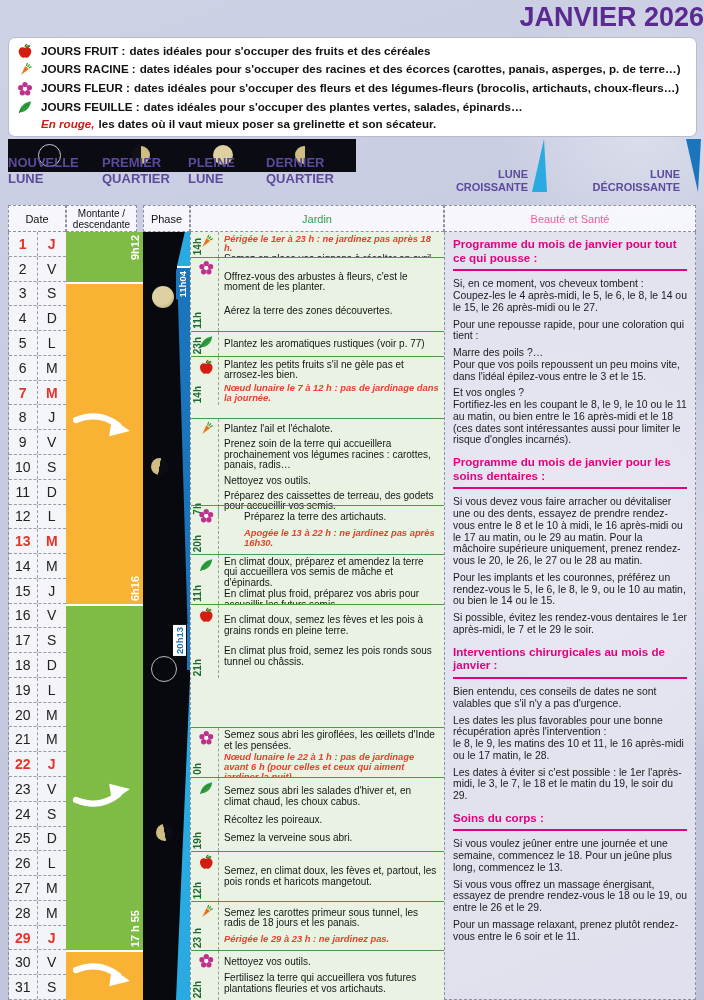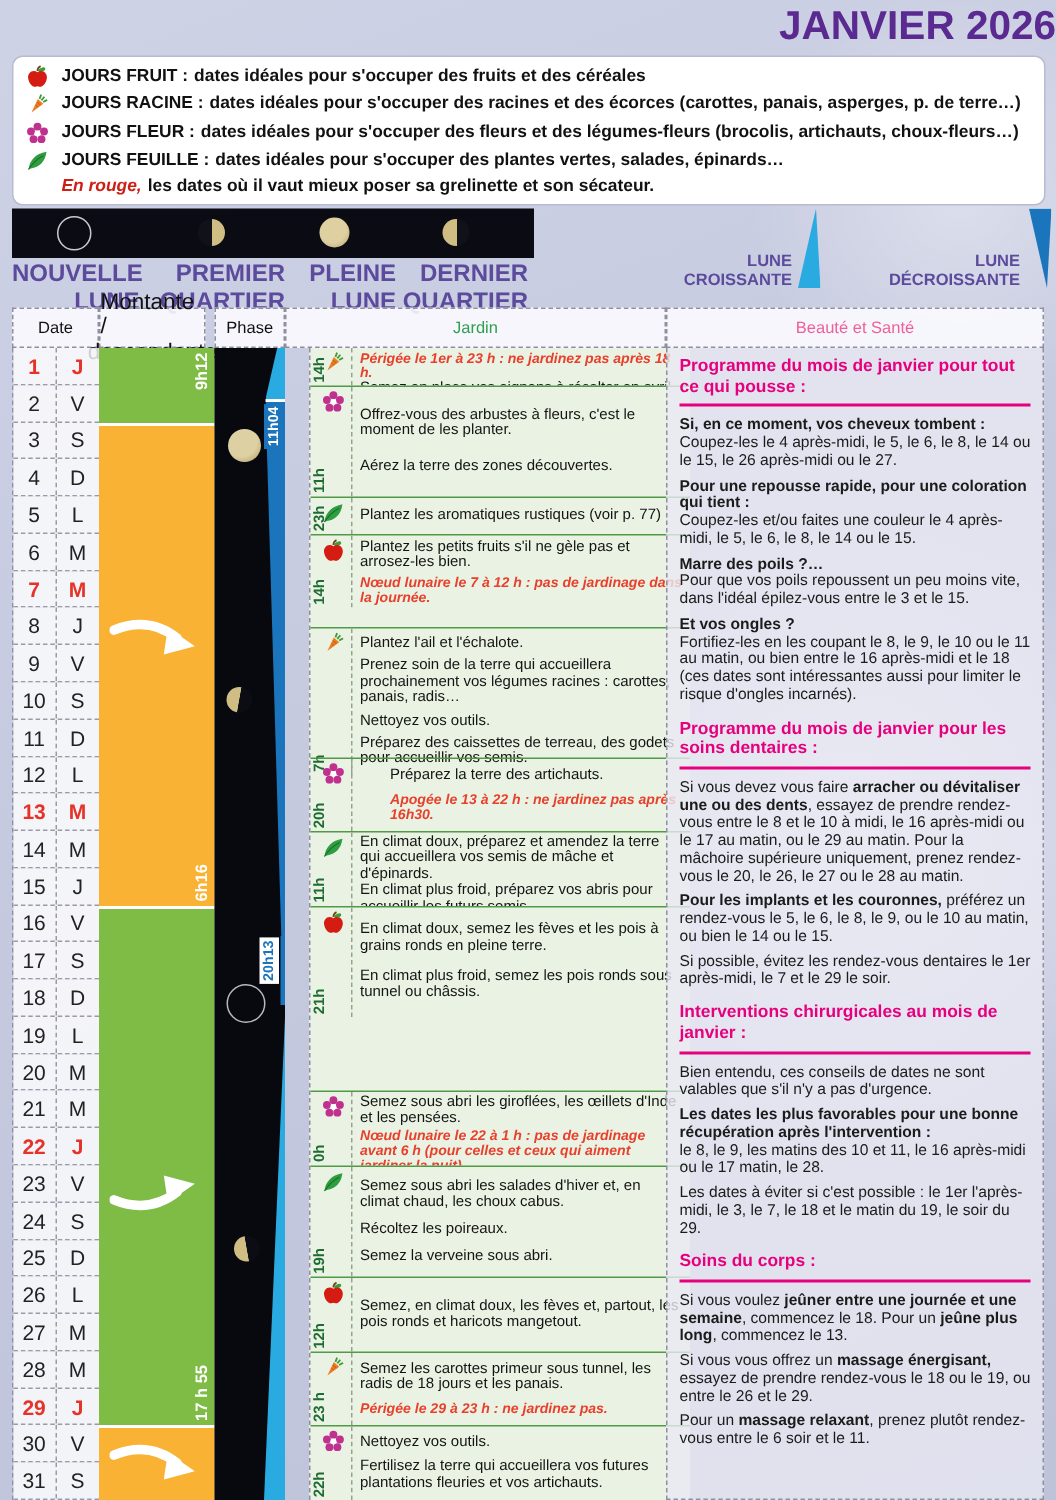--- a/index.html
+++ b/index.html
@@ -21,34 +21,34 @@
   .lg-label{margin-right:4px;white-space:nowrap;}
   .lg-red{color:#cc2015;font-style:italic;margin-right:4px;white-space:nowrap;}
   .lg-note{padding-left:24px;}
   
   .moonbar{position:absolute;left:8px;top:139px;width:348px;height:33px;background:#0b0b13;}
   .bar-moon{position:absolute;border-radius:50%;}
   .bm-new-moon{left:30px;top:5px;width:21px;height:21px;border:1.5px solid #c9c9ce;}
   .bm-first-quarter-moon{left:124px;top:7px;width:18px;height:18px;background:linear-gradient(90deg,#11111a 52%,#cfbd83 52%);}
   .bm-full-moon{left:205px;top:6px;width:20px;height:20px;background:radial-gradient(circle at 42% 38%,#ded0a0 55%,#b3a068);}
   .bm-last-quarter-moon{left:287px;top:7px;width:18px;height:18px;background:linear-gradient(90deg,#cfbd83 55%,#11111a 55%);}
-  .phase-label{position:absolute;top:173px;text-align:right;font-size:16px;font-weight:bold;color:#5c4a9c;line-height:1.2;}
+  .phase-label{position:absolute;top:155px;text-align:left;font-size:13px;font-weight:bold;color:#5c4a9c;line-height:1.2;}
   .pl-0{left:8px;width:85px;}.pl-1{left:102px;width:88px;}.pl-2{left:188px;width:76px;}.pl-3{left:266px;width:86px;}
   .side-label{position:absolute;top:168px;text-align:right;font-size:11px;font-weight:bold;color:#5c4a9c;line-height:1.2;}
   .side-label.waxing{left:430px;width:98px;}
   .side-label.waning{left:558px;width:122px;}
   .tri{position:absolute;top:139px;width:15px;height:53px;}
   .tri-waxing{left:532px;background:#29abe2;clip-path:polygon(80% 0,100% 100%,0 100%);}
   .tri-waning{left:686px;background:#1b75bc;clip-path:polygon(0 0,100% 0,80% 100%);}
   
   .hcell{position:absolute;top:205px;height:27px;box-sizing:border-box;border:1px dashed #8f8f9f;
     background:rgba(252,252,255,0.88);display:flex;flex-direction:column;align-items:center;justify-content:center;
     font-size:11px;color:#111;}
   .h-date{left:8px;width:58px;}
-  .h-mont{left:66px;width:71px;font-size:15px;line-height:1.1;justify-content:center;}
+  .h-mont{left:66px;width:71px;font-size:10px;line-height:1.1;justify-content:center;}
   .h-phase{left:143px;width:47px;}
   .h-jardin{left:190px;width:254px;color:#2e9e4f;}
   .h-beaute{left:444px;width:252px;color:#ef5f9a;}
   
   .rows-area{position:absolute;left:8px;top:232px;width:688px;height:768px;}
   .date-col{position:absolute;left:0;top:0;width:58px;height:768px;display:grid;
     grid-template-rows:repeat(31,1fr);border-left:1px dashed #8f8f9f;box-sizing:border-box;}
   .day-row{display:flex;background:rgba(255,255,255,0.8);border-bottom:1px dashed #9a9aa8;box-sizing:border-box;}
   .day-num,.day-letter{width:50%;display:flex;align-items:center;justify-content:center;
     font-size:14px;color:#222;box-sizing:border-box;}
@@ -79,41 +79,41 @@
   .ph-full{right:1px;top:37px;background:#1b75bc;color:#fff;}
   .ph-new{right:4px;top:393px;background:#fff;color:#1b75bc;}
   .ph-tick{position:absolute;right:0;top:392px;width:3px;height:46px;background:#1b75bc;z-index:2;}
   .moon{position:absolute;border-radius:50%;z-index:2;}
   .waxing-gibbous-moon{left:9px;top:54px;width:22px;height:22px;background:radial-gradient(circle at 40% 35%,#ddd0a2 55%,#ac9963);}
   .last-quarter-moon{left:8px;top:226px;width:17px;height:17px;background:linear-gradient(100deg,#cfbd83 49%,#0c0c14 51%);}
   .new-moon{left:8px;top:424px;width:24px;height:24px;border:1.5px solid #b9b9c2;background:transparent;box-sizing:content-box;}
   .first-quarter-moon{left:13px;top:592px;width:17px;height:17px;background:linear-gradient(80deg,#cfbd83 49%,#0c0c14 51%);}
   
   .jardin-col{position:absolute;left:182px;top:0;width:254px;height:768px;background:#eaf3e3;
-    border-left:1px dashed #8f8f9f;box-sizing:border-box;margin-left:16px;}
+    border-left:1px dashed #8f8f9f;box-sizing:border-box;}
   .j-section{position:absolute;left:0;width:100%;display:flex;box-sizing:border-box;overflow:hidden;}
   .j-section.bdr{border-top:1.5px solid #4e9a47;}
   .j-strip{position:relative;width:28px;flex:0 0 28px;border-right:1px dashed #95a58d;box-sizing:border-box;}
   .j-icon{position:absolute;top:2px;left:50%;transform:translateX(-42%);width:16px;height:16px;}
   .j-icon svg{width:16px;height:16px;display:block;}
   .j-time{position:absolute;bottom:2px;left:1px;writing-mode:vertical-rl;transform:rotate(180deg);
     font-size:10px;font-weight:bold;color:#1e6b33;}
   .j-text{flex:1;display:flex;flex-direction:column;justify-content:space-evenly;
     padding:1px 5px;font-size:10px;line-height:1.06;color:#141414;}
   .j-line{margin:0.5px 0;}
   .j-line.jred{color:#e8402c;font-style:italic;font-weight:bold;font-size:9.4px;}
   
   .beaute-col{position:absolute;left:436px;top:0;width:252px;height:768px;box-sizing:border-box;
     background:rgba(232,232,242,0.8);border-left:1px dashed #8f8f9f;border-right:1px dashed #8f8f9f;
     border-bottom:1px dashed #8f8f9f;padding:5px 8px 0 8px;overflow:hidden;}
   .b-heading{color:#e6007e;font-weight:bold;font-size:11.6px;line-height:1.18;margin-top:9px;}
   .b-heading:first-child{margin-top:0;}
   .b-rule{height:2px;background:#e6007e;margin:5px 0 7px 0;}
   .b-para{font-size:10.4px;line-height:1.13;margin:0 0 5px 0;color:#1b1b1b;}
-  .b-para .bold{font-weight:bold;}
+  .b-para .bold{font-weight:normal;}
 </style>
 </head>
 <body>
 
 <div class="page">
   <div class="title">JANVIER 2026</div>
 
   <div class="legend-box" id="legend">
       <div class="lg-row">
         <span class="lg-icon">
@@ -612,21 +612,21 @@
           <div class="j-text">
             <div class="j-line">Nettoyez vos outils.</div>
             <div class="j-line">Fertilisez la terre qui accueillera vos futures plantations fleuries et vos artichauts.</div>
           </div>
         </div>
       </div>
     <div class="beaute-col" id="beautecol">
         <div class="b-heading">Programme du mois de janvier pour tout ce qui pousse :</div>
         <div class="b-rule"></div>
         <div class="b-para"><span class="bold">Si, en ce moment, vos cheveux tombent :</span><br><span>Coupez-les le 4 après-midi, le 5, le 6, le 8, le 14 ou le 15, le 26 après-midi ou le 27.</span></div>
-        <div class="b-para"><span class="bold">Pour une repousse rapide, pour une coloration qui tient :</span><br><span>Coupez-les et/ou faites une couleur le 4 après-midi, le 5, le 6, le 8, le 14 ou le 15.</span></div>
+        <div class="b-para"><span class="bold">Pour une repousse rapide, pour une coloration qui tient :</span><br></div>
         <div class="b-para"><span class="bold">Marre des poils ?…</span><br><span>Pour que vos poils repoussent un peu moins vite, dans l'idéal épilez-vous entre le 3 et le 15.</span></div>
         <div class="b-para"><span class="bold">Et vos ongles ?</span><br><span>Fortifiez-les en les coupant le 8, le 9, le 10 ou le 11 au matin, ou bien entre le 16 après-midi et le 18 (ces dates sont intéressantes aussi pour limiter le risque d'ongles incarnés).</span></div>
         <div class="b-heading">Programme du mois de janvier pour les soins dentaires :</div>
         <div class="b-rule"></div>
         <div class="b-para"><span>Si vous devez vous faire </span><span class="bold">arracher ou dévitaliser une ou des dents</span><span>, essayez de prendre rendez-vous entre le 8 et le 10 à midi, le 16 après-midi ou le 17 au matin, ou le 29 au matin. Pour la mâchoire supérieure uniquement, prenez rendez-vous le 20, le 26, le 27 ou le 28 au matin.</span></div>
         <div class="b-para"><span class="bold">Pour les implants et les couronnes,</span><span> préférez un rendez-vous le 5, le 6, le 8, le 9, ou le 10 au matin, ou bien le 14 ou le 15.</span></div>
         <div class="b-para"><span>Si possible, évitez les rendez-vous dentaires le 1er après-midi, le 7 et le 29 le soir.</span></div>
         <div class="b-heading">Interventions chirurgicales au mois de janvier :</div>
         <div class="b-rule"></div>
         <div class="b-para"><span>Bien entendu, ces conseils de dates ne sont valables que s'il n'y a pas d'urgence.</span></div>

